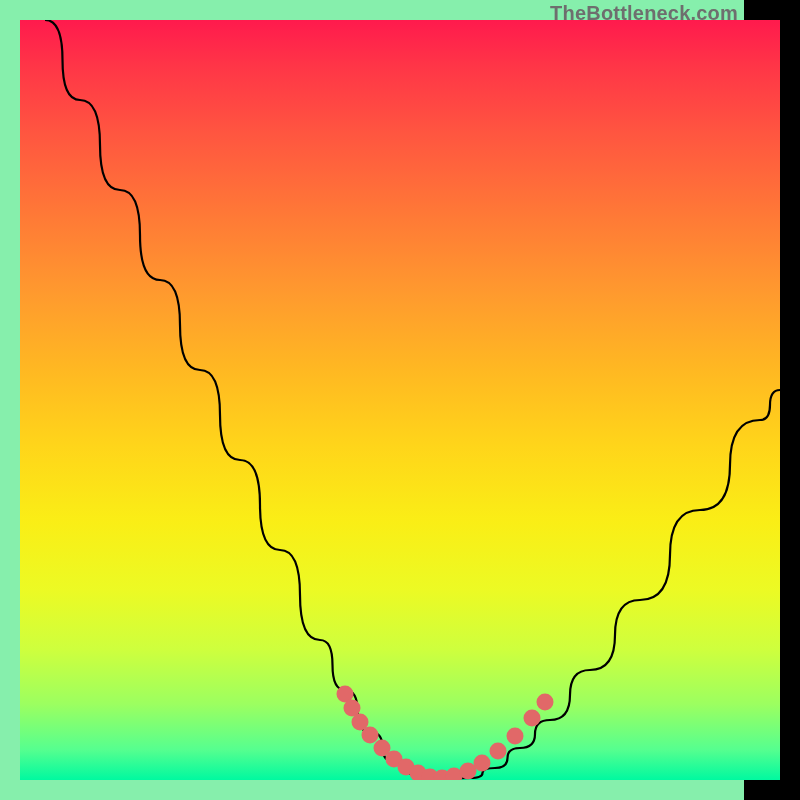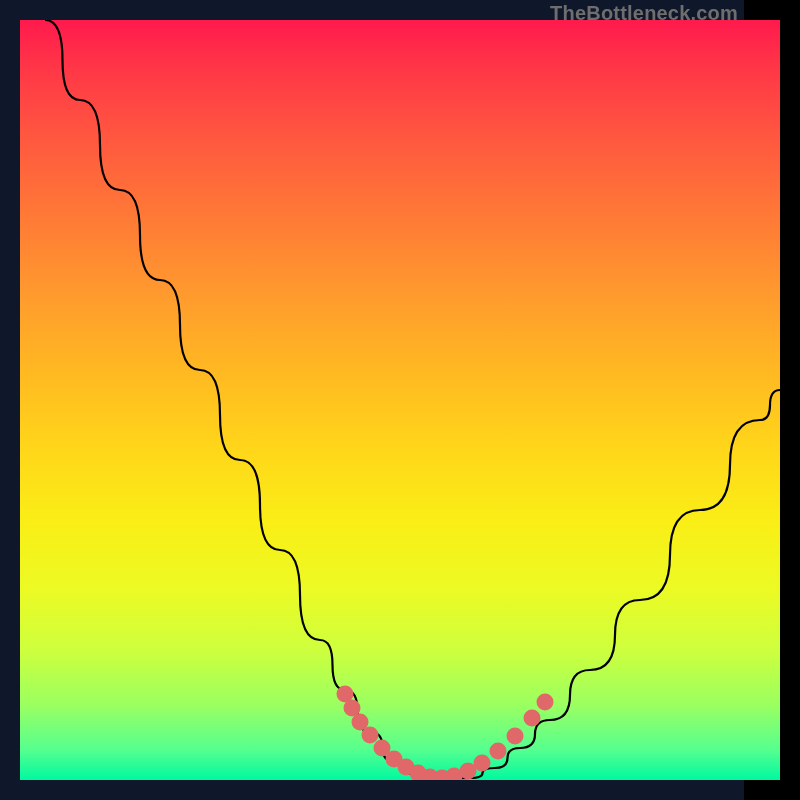--- a/index.html
+++ b/index.html
@@ -10,21 +10,21 @@
     background: #000;
     overflow: hidden;
     font-family: Arial, Helvetica, sans-serif;
   }
   .frame {
     position: absolute;
     left: 0;
     top: 0;
     width: 744px;
     height: 800px;
-    background: #0f172a;
+    background: #86efac;
   }
   .plot {
     position: absolute;
     left: 20px;
     top: 20px;
     width: 760px;
     height: 760px;
     background: linear-gradient(to bottom,
       #ff1a4d 0%,
       #ff3547 6%,

